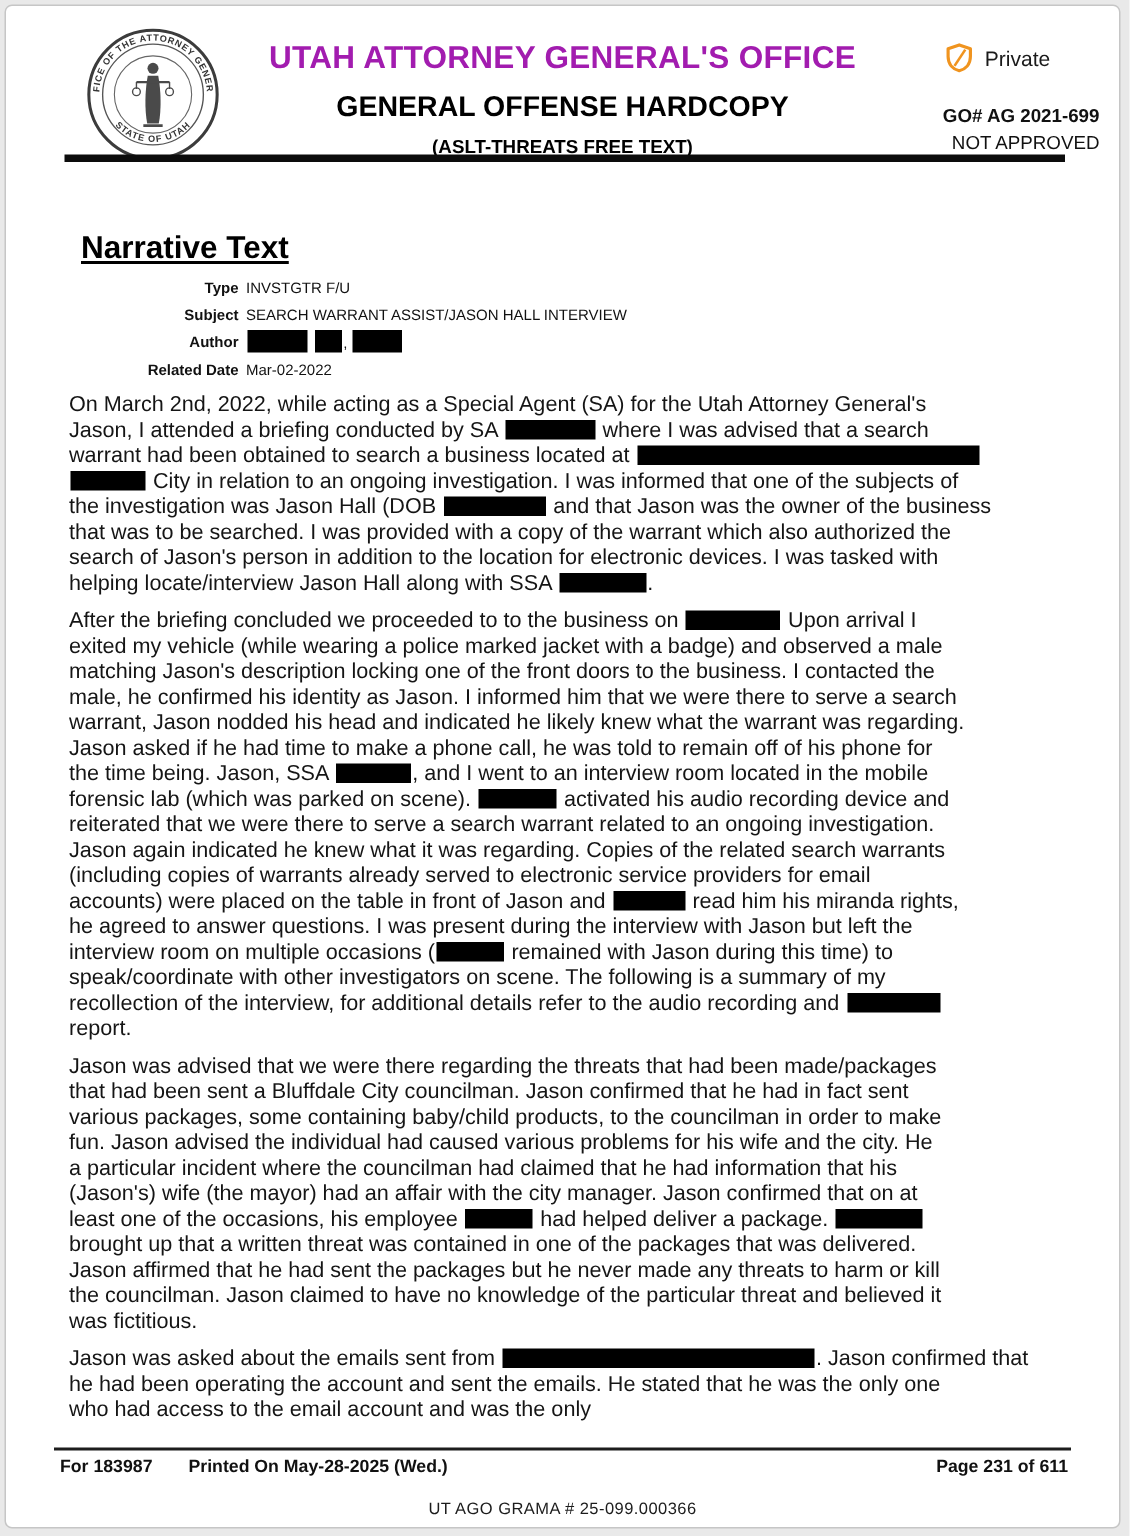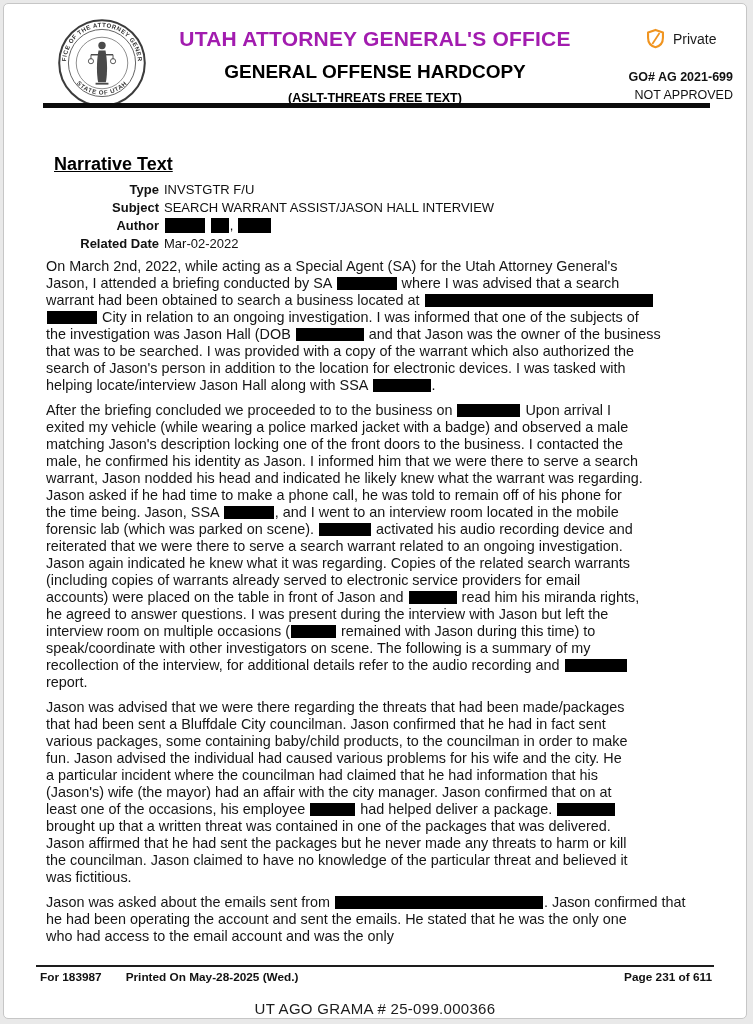--- a/index.html
+++ b/index.html
@@ -15,53 +15,53 @@
     background:#ffffff; border:1px solid #c6c6c6; border-radius:5px;
     box-sizing:border-box;
   }
   
   .seal { position:absolute; left:52px; top:13px; width:92px; height:92px; }
   .title-block { position:absolute; left:120px; right:120px; top:23px; text-align:center; }
   .h-title   { font-size:21px; font-weight:bold; letter-spacing:0.2px; color:#a21caf; }
   .h-sub     { font-size:19px; font-weight:bold; margin-top:10px; color:#000; }
   .h-sub2    { font-size:12.5px; font-weight:bold; margin-top:8px; color:#000; }
   .priv-block { position:absolute; right:13px; top:24px; text-align:right; }
-  .priv-row { display:flex; align-items:center; justify-content:center; gap:7px; font-size:14px; color:#1a1a1a; }
+  .priv-row { display:flex; align-items:center; justify-content:flex-start; gap:7px; font-size:14px; color:#1a1a1a; }
   .go-num   { font-size:12.5px; font-weight:bold; margin-top:21px; }
   .not-appr { font-size:12.5px; font-weight:normal; margin-top:4px; }
   .head-rule { position:absolute; left:39px; right:36px; top:99px; height:4.5px; background:#0c0c0c; }
   
   .content { position:absolute; left:42px; top:150px; width:678px; }
   .section-title {
-    display:inline-block; font-size:18px; font-weight:bold;
+    display:inline-block; font-size:21px; font-weight:bold;
     text-decoration:underline; margin-left:8px; color:#000;
   }
   .fields { margin-top:6px; }
-  .field-row { display:flex; line-height:18px; font-size:13px; }
+  .field-row { display:flex; line-height:18px; font-size:10px; }
   .field-label { width:113px; flex:none; text-align:right; font-weight:bold; white-space:pre; }
   .field-value { margin-left:5px; white-space:pre; }
   .paragraphs { margin-top:5px; }
   .paragraph { margin-bottom:8px; }
   .tline { line-height:17px; font-size:14.4px; white-space:pre; color:#151515; }
   .redact {
     display:inline-block; height:13px; background:#000;
     vertical-align:-1.5px; margin:0 1px;
   }
   .field-value .redact { height:15px; vertical-align:-3px; }
   
   .foot-rule { position:absolute; left:32px; right:32px; top:961px; height:2px; background:#1d1d1d; }
   .footer-row {
     position:absolute; left:36px; right:34px; top:966px;
     display:flex; justify-content:space-between;
     font-size:11.8px; font-weight:bold; color:#111;
   }
   .footer-left .gap { display:inline-block; width:24px; }
   .grama {
     position:absolute; left:0; right:0; top:996px; text-align:center;
-    font-size:15px; color:#1c1c1c; letter-spacing:0.3px;
+    font-size:11px; color:#1c1c1c; letter-spacing:0.3px;
   }
 </style>
 </head>
 <body>
 
 <div class="page">
 
   <div>
     <svg class="seal" viewBox="0 0 100 100" aria-hidden="true">
       <circle cx="50" cy="50" r="46.5" fill="#ffffff" stroke="#3c3c3c" stroke-width="2.2"></circle>

